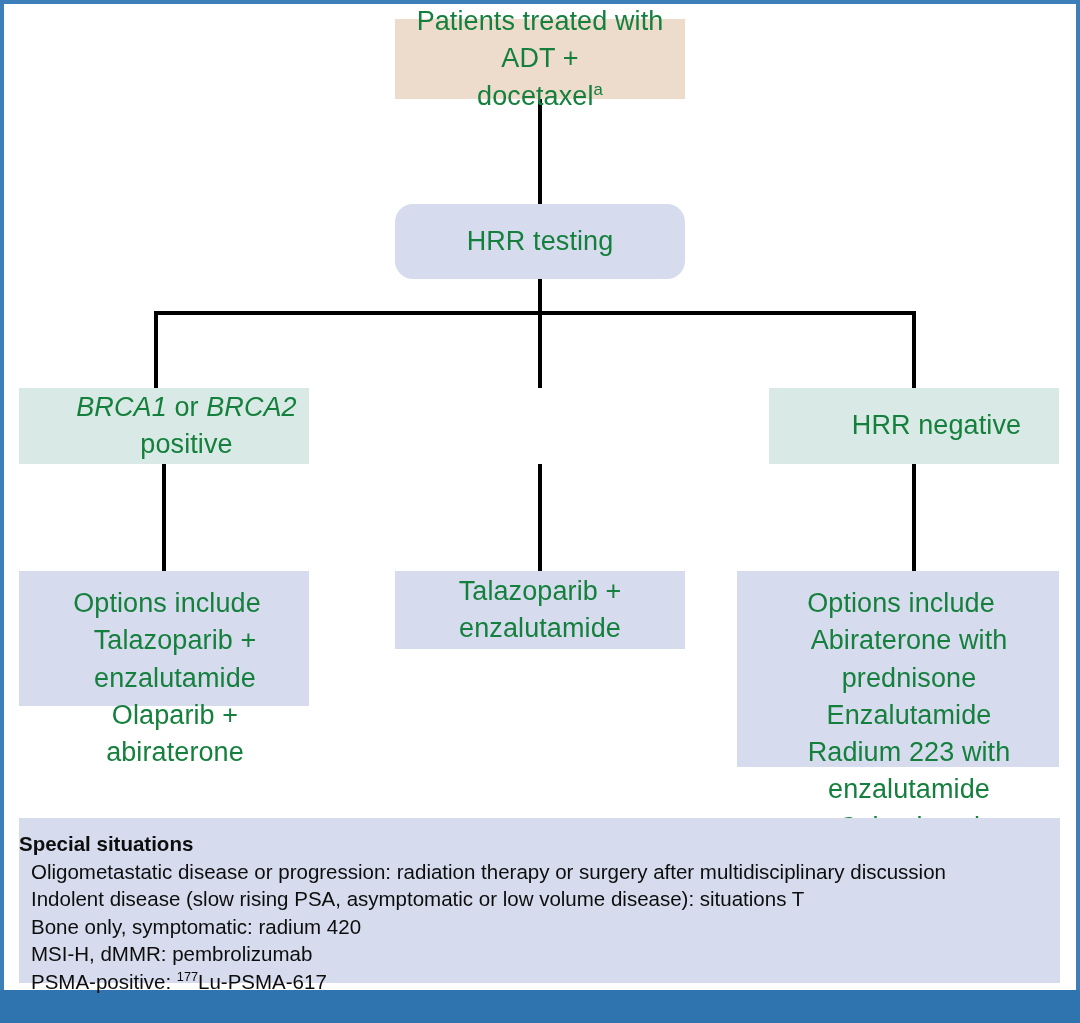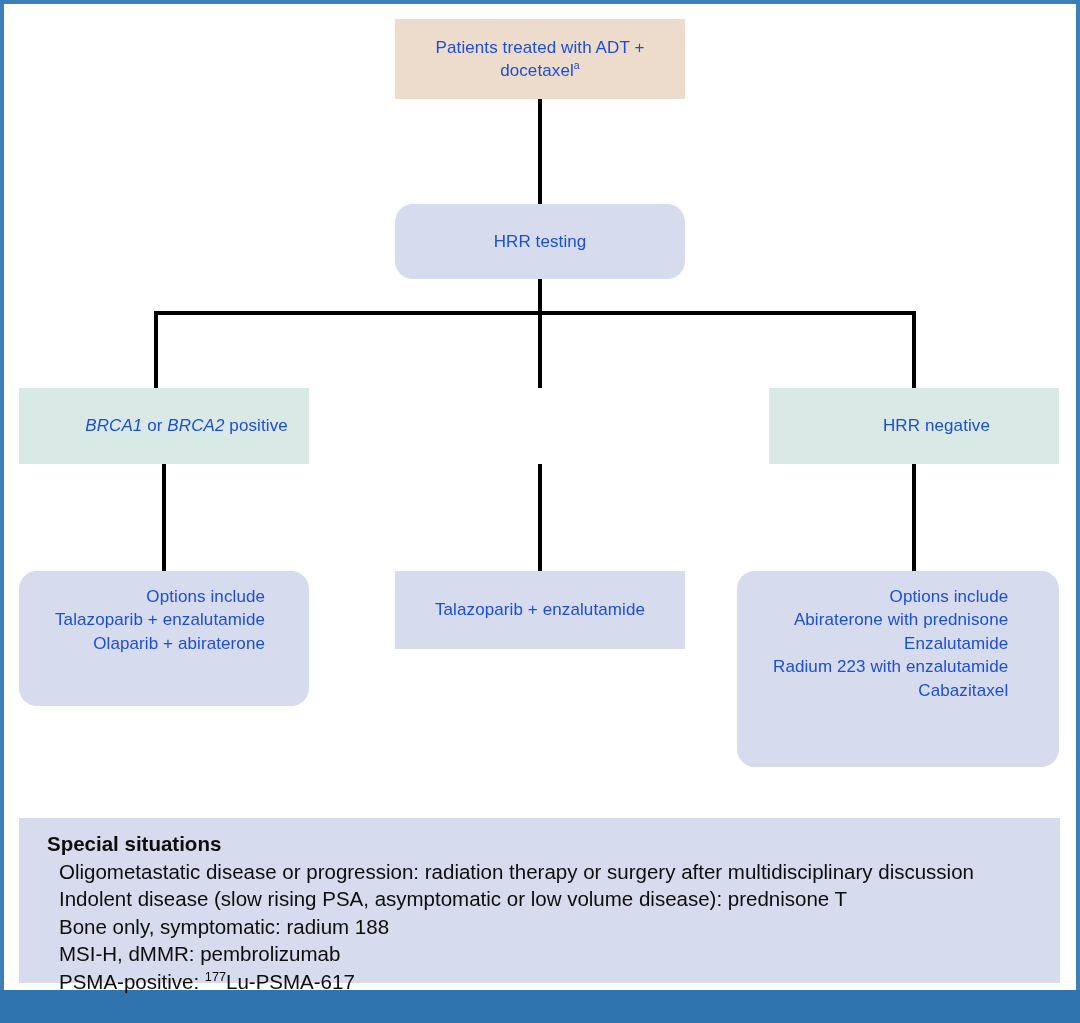--- a/index.html
+++ b/index.html
@@ -44,35 +44,34 @@
     background: #2f74ae;
   }
 
   .node {
     position: absolute;
     box-sizing: border-box;
     display: flex;
     align-items: center;
     justify-content: center;
     text-align: center;
-    font-size: 17px;
-    color: #1d4ed8;
+    font-size: 27px;
+    color: #15803d;
     line-height: 1.38;
     letter-spacing: 0.1px;
   }
   .node.peach   { background: #eddbcb; }
   .node.blue    { background: #d6dced; }
   .node.mint    { background: #d9e9e5; padding-left: 45px; }
 
   .node.left-text {
     justify-content: flex-start;
-    text-align: right;
+    text-align: center;
     align-items: flex-start;
     padding: 14px 14px 14px 20px;
-    border-radius: 18px;
   }
   .opt-head { display: block; }
   .opt-item { display: block; padding-left: 16px; }
 
   .connector {
     position: absolute;
     background: #000000;
   }
   .v { width: 4px; }
   .h { height: 4px; }
@@ -86,21 +85,21 @@
 
   
   #special-box {
     position: absolute;
     left: 19px;
     top: 818px;
     width: 1041px;
     height: 165px;
     background: #d6dced;
     box-sizing: border-box;
-    padding: 12px 16px 10px 28px;
+    padding: 12px 16px 10px 0;
     font-size: 20.5px;
     color: #0d0d0d;
     line-height: 1.345;
     text-align: left;
   }
   #special-box .sp-title {
     font-weight: bold;
     display: block;
   }
   #special-box .sp-line {
@@ -170,19 +169,19 @@
       <span class="opt-item">Abiraterone with prednisone</span>
       <span class="opt-item">Enzalutamide</span>
       <span class="opt-item">Radium 223 with enzalutamide</span>
       <span class="opt-item">Cabazitaxel</span>
     </div>
   </div>
 
   <div id="special-box">
     <span class="sp-title">Special situations</span>
     <span class="sp-line">Oligometastatic disease or progression: radiation therapy or surgery after multidisciplinary discussion</span>
-    <span class="sp-line">Indolent disease (slow rising PSA, asymptomatic or low volume disease): prednisone T</span>
-    <span class="sp-line">Bone only, symptomatic: radium 188</span>
+    <span class="sp-line">Indolent disease (slow rising PSA, asymptomatic or low volume disease): situations T</span>
+    <span class="sp-line">Bone only, symptomatic: radium 420</span>
     <span class="sp-line">MSI-H, dMMR: pembrolizumab</span>
     <span class="sp-line"><span>PSMA-positive: </span><sup>177</sup><span>Lu-PSMA-617</span></span>
   </div>
 
 </div>
 
 </body></html>

